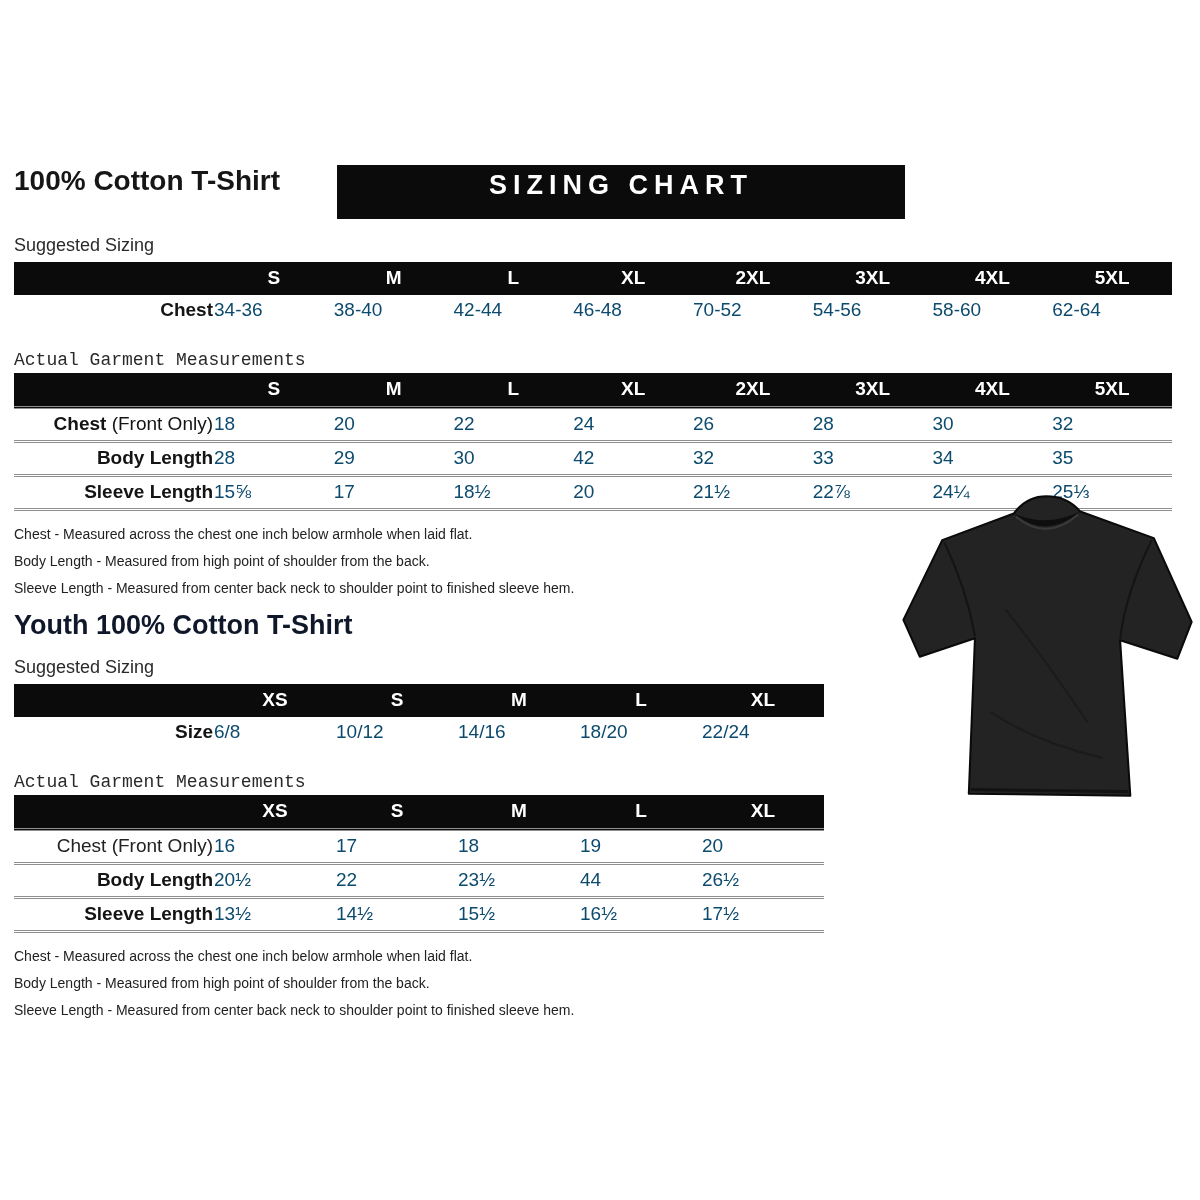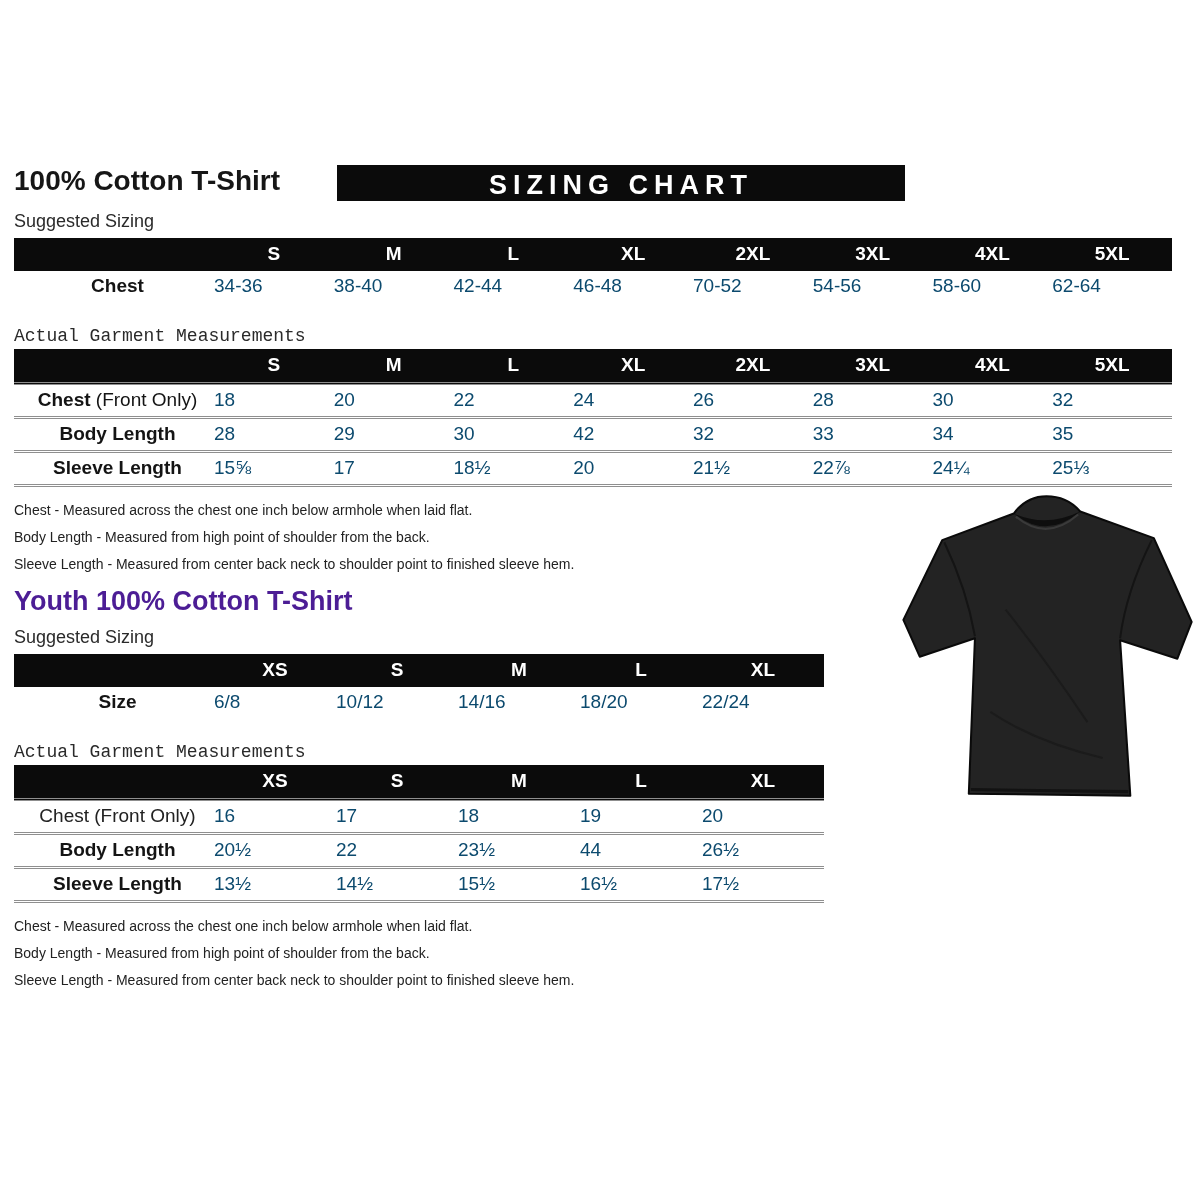--- a/index.html
+++ b/index.html
@@ -10,47 +10,47 @@
     font-family: "Liberation Sans", "DejaVu Sans", sans-serif;
     color: #1f1f1f;
     position: relative;
     overflow: hidden;
   }
   .page { position: relative; width: 1200px; height: 1200px; padding: 0 28px 0 14px; }
 
   
   .header-row { display: flex; align-items: flex-start; padding-top: 165px; }
   .main-title { font-size: 28px; font-weight: bold; color: #161616; width: 323px; margin: 0; letter-spacing: 0; }
-  .banner { width: 568px; height: 36px; background: #0b0b0b; color: #ffffff;
+  .banner { width: 568px; height: 54px; background: #0b0b0b; color: #ffffff;
             font-size: 27px; font-weight: bold; letter-spacing: 6px;
             text-align: center; line-height: 40px; }
 
-  .section-label { font-size: 18px; color: #2a2a2a; margin: 10px 0 6px 0; }
+  .section-label { font-size: 18px; color: #2a2a2a; margin: 16px 0 6px 0; }
   .section-label.tight { margin: 24px 0 3px 0; font-family: Liberation Mono, monospace; }
 
   
   table.size-table { border-collapse: collapse; width: 100%; table-layout: fixed; }
   table.size-table.narrow { width: 810px; }
   table.size-table thead th {
     background: #0b0b0b; color: #ffffff; font-size: 19px; font-weight: bold;
     padding: 5px 0 6px 0; text-align: center;
   }
-  table.size-table th.row-label { width: 200px; text-align: center; padding-left: 8px; }
+  table.size-table th.row-label { width: 200px; text-align: right; padding-left: 8px; }
   table.size-table tbody th.row-label { font-size: 19px; font-weight: bold; color: #141414; background: transparent; }
   table.size-table tbody th.row-label.normal { font-weight: normal; color: #222; }
   table.size-table tbody th.row-label .suffix { font-weight: normal; }
   table.size-table tbody td { font-size: 19px; text-align: left; padding: 4px 0 5px 0; color: #0c4a6e; }
   table.size-table tbody th { padding-top: 4px; padding-bottom: 5px; }
   table.actual tbody tr > * { border-top: 3px double #8f8f8f; }
   table.actual tbody tr:last-child > * { border-bottom: 3px double #8f8f8f; margin-left: 36px; }
 
   .notes { margin-top: 15px; }
   .notes p { margin: 0 0 11px 0; font-size: 14px; color: #222; }
 
-  .youth-title { font-size: 27px; font-weight: bold; color: #4c1d95; margin: 14px 0 0 0; }
+  .youth-title { font-size: 27px; font-weight: bold; color: #0f172a; margin: 14px 0 0 0; }
 
   
   .tshirt-wrap { position: absolute; left: 893px; top: 487px; width: 307px; height: 322px; }
 </style>
 </head>
 <body>
 
 <div class="page">
 
   <div class="header-row">

